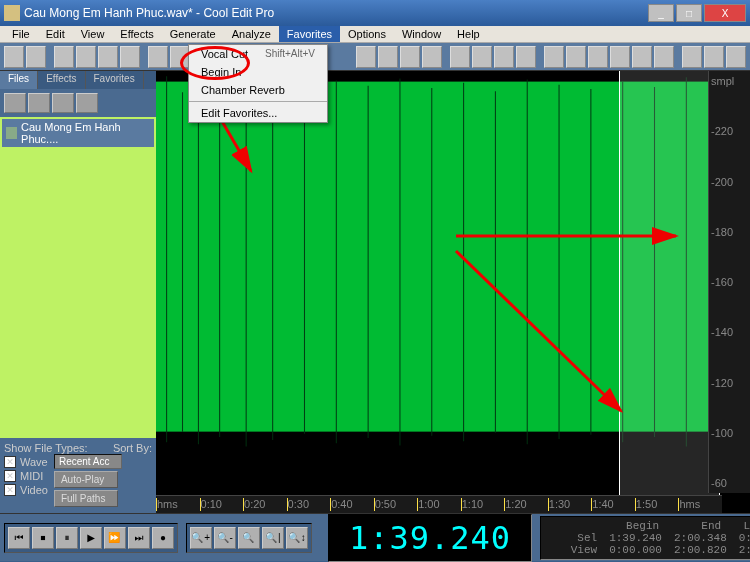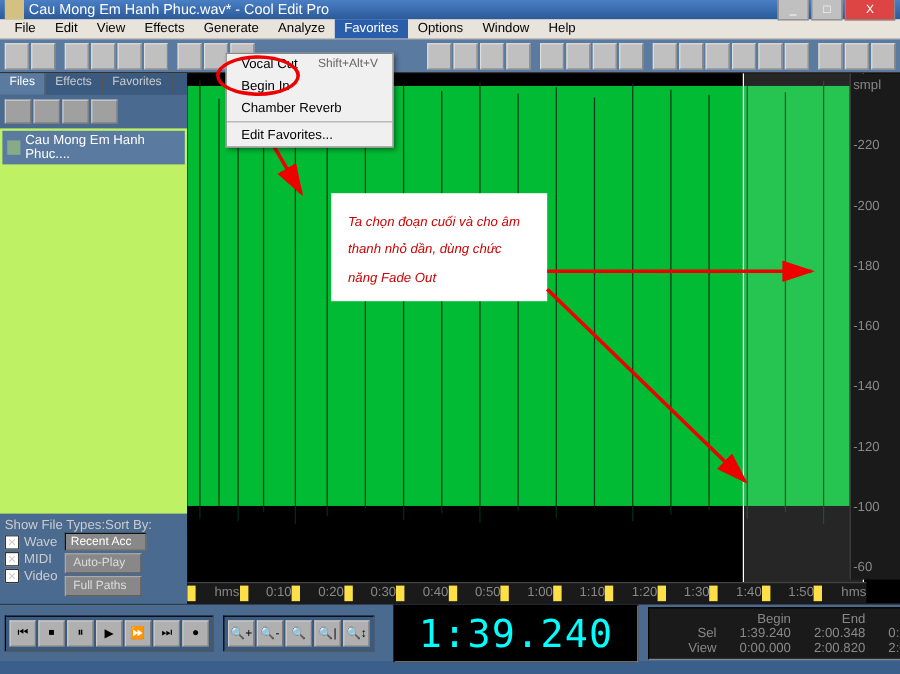--- a/index.html
+++ b/index.html
@@ -1,17 +1,17 @@
 <!DOCTYPE html>
 <html><head>
 <meta charset="utf-8">
 <style>
 *{margin:0;padding:0;box-sizing:border-box;font-family:Tahoma,Arial,sans-serif;font-size:11px}
 body{background:#3a5f8a;width:750px;height:562px;overflow:hidden;position:relative}
-.titlebar{background:linear-gradient(#4a7fc4,#2a5a9a);height:16px;display:flex;align-items:center;padding:0 4px;color:#fff}
+.titlebar{background:linear-gradient(#4a7fc4,#2a5a9a);height:26px;display:flex;align-items:center;padding:0 4px;color:#fff}
 .titlebar-icon{width:16px;height:16px;background:#d4c080;margin-right:4px}
 .titlebar-text{flex:1;font-size:12px}
 .win-btns{display:flex;gap:2px}
 .win-btn{width:26px;height:18px;background:#c0c0c0;border:1px solid #888;display:flex;align-items:center;justify-content:center;font-size:10px}
 .win-close{background:#d44;color:#fff;width:42px}
 .menubar{background:#e8e4dc;height:17px;display:flex;align-items:center;padding:0 4px;border-bottom:1px solid #aaa}
 .menu-item{padding:2px 8px;cursor:default}
 .menu-item.active{background:#2a5eaa;color:#fff}
 .toolbar{background:#5a7aa0;height:28px;display:flex;align-items:center;padding:2px 4px;gap:2px;border-bottom:1px solid #333}
 .tbtn{width:20px;height:22px;background:#c0c0c0;border:1px outset #ddd}
@@ -28,36 +28,36 @@
 .file-icon{width:12px;height:12px;background:#8a8}
 .filetypes{padding:4px;color:#ccc;font-size:10px}
 .ft-row{display:flex;align-items:center;gap:4px;margin:2px 0}
 .ft-check{width:12px;height:12px;background:#fff;border:1px solid #333;display:flex;align-items:center;justify-content:center;font-size:9px}
 .ft-sel{background:#888;border:1px inset #666;padding:1px 4px;color:#fff;font-size:10px;width:68px}
 .ft-btn{background:#888;border:1px outset #aaa;padding:2px 6px;color:#ddd;font-size:10px;margin:2px 0;display:block;width:64px}
 .waveview{flex:1;background:#000;position:relative;overflow:hidden}
 .wave-canvas{position:absolute;inset:0}
 .ampl-scale{position:absolute;right:0;top:0;bottom:20px;width:42px;background:#1a1a1a;color:#888;font-size:9px;display:flex;flex-direction:column;justify-content:space-between;padding:4px 2px;border-left:1px solid #444}
 .time-ruler{position:absolute;bottom:0;left:0;right:28px;height:18px;background:#1a1a1a;color:#888;font-size:9px;display:flex;padding:2px 0;border-top:1px solid #444}
-.time-tick{flex:1;text-align:right;border-left:7px solid #fde047}
+.time-tick{flex:1;text-align:left;border-left:1px solid #fde047}
 .dropdown{position:absolute;top:44px;left:188px;background:#f0f0f0;border:1px solid #888;box-shadow:2px 2px 4px rgba(0,0,0,.4);min-width:140px;z-index:10}
 .dd-item{padding:3px 12px;font-size:11px;cursor:default}
 .dd-item.hl{background:#2a5eaa;color:#fff}
 .dd-shortcut{float:right;color:#666;font-size:10px}
 .dd-sep{border-top:1px solid #aaa;margin:2px 0}
 .annotation{position:absolute;background:#fff;padding:10px 14px;color:#c00;font-family:"Times New Roman",serif;font-size:18px;font-style:italic;line-height:1.3;z-index:5}
 .red-circle{position:absolute;border:3px solid #e00;border-radius:50%;z-index:11;pointer-events:none}
 .red-arrow{position:absolute;pointer-events:none;z-index:6}
 .transport{background:#4a6a90;height:48px;display:flex;align-items:center;padding:4px;gap:8px;border-top:1px solid #333}
 .trans-grp{display:flex;gap:2px;background:#3a5a80;padding:3px;border:1px inset #555}
 .trans-btn{width:22px;height:22px;background:#b0b0b0;border:1px outset #ccc;display:flex;align-items:center;justify-content:center;font-size:10px}
 .time-disp{background:#000;color:#0ff;font-family:monospace;font-size:32px;padding:4px 20px;border:1px inset #333;letter-spacing:1px}
 .sel-panel{background:#1a1a1a;padding:3px 6px;color:#888;font-size:9px;border:1px inset #333}
 .sel-row{display:flex;gap:12px}
-.sel-cell{min-width:50px;text-align:right;font-family:Liberation Sans, sans-serif}
+.sel-cell{min-width:50px;text-align:right;font-family:Liberation Mono, monospace}
 .selection-region{position:absolute;top:0;bottom:18px;background:rgba(255,255,255,.15);border-left:1px solid #fff;border-right:1px solid #fff}
 </style>
 </head>
 <body>
 
 <div class="titlebar">
   <div class="titlebar-icon"></div>
   <div class="titlebar-text">Cau Mong Em Hanh Phuc.wav* - Cool Edit Pro</div>
   <div class="win-btns">
     <div class="win-btn">_</div>
@@ -127,21 +127,21 @@
       <div class="side-tool"></div>
       <div class="side-tool"></div>
     </div>
     <div class="filelist">
       <div class="file-item">
         <div class="file-icon"></div>
         <span>Cau Mong Em Hanh Phuc....</span>
       </div>
     </div>
     <div class="filetypes">
-      <div style="display:flex;justify-content:flex-start">
+      <div style="display:flex;justify-content:space-between">
         <span>Show File Types:</span>
         <span>Sort By:</span>
       </div>
       <div style="display:flex;gap:6px">
         <div>
           <div class="ft-row">
               <div class="ft-check">✕</div>
               <span>Wave</span>
             </div>
           <div class="ft-row">
@@ -185,23 +185,20 @@
           <line x1="380" y1="13" x2="380" y2="347"></line>
         <line x1="410" y1="17" x2="410" y2="343"></line>
           <line x1="440" y1="10" x2="440" y2="350"></line>
           <line x1="470" y1="15" x2="470" y2="345"></line>
         <line x1="500" y1="6" x2="500" y2="354"></line>
           <line x1="530" y1="12" x2="530" y2="348"></line>
       </g>
     </svg>
     <div class="selection-region" style="left:78%;right:5%"></div>
 
-    <div class="annotation" style="top:100px;left:120px;width:180px">
-      <span>Ta chọn đoạn cuối và cho âm thanh nhỏ dần, dùng chức năng Fade Out</span>
-    </div>
 
     <svg class="red-arrow" style="top:0;left:0;width:100%;height:100%">
       <defs>
           <marker id="ah" markerWidth="10" markerHeight="10" refX="8" refY="3" orient="auto">
             <path d="M0,0 L0,6 L9,3 z" fill="#e00"></path>
           </marker>
         </defs>
       <line x1="60" y1="40" x2="95" y2="100" stroke="#e00" stroke-width="3" marker-end="url(#ah)"></line>
       <line x1="300" y1="165" x2="520" y2="165" stroke="#e00" stroke-width="3" marker-end="url(#ah)"></line>
       <line x1="300" y1="180" x2="465" y2="340" stroke="#e00" stroke-width="3" marker-end="url(#ah)"></line>

